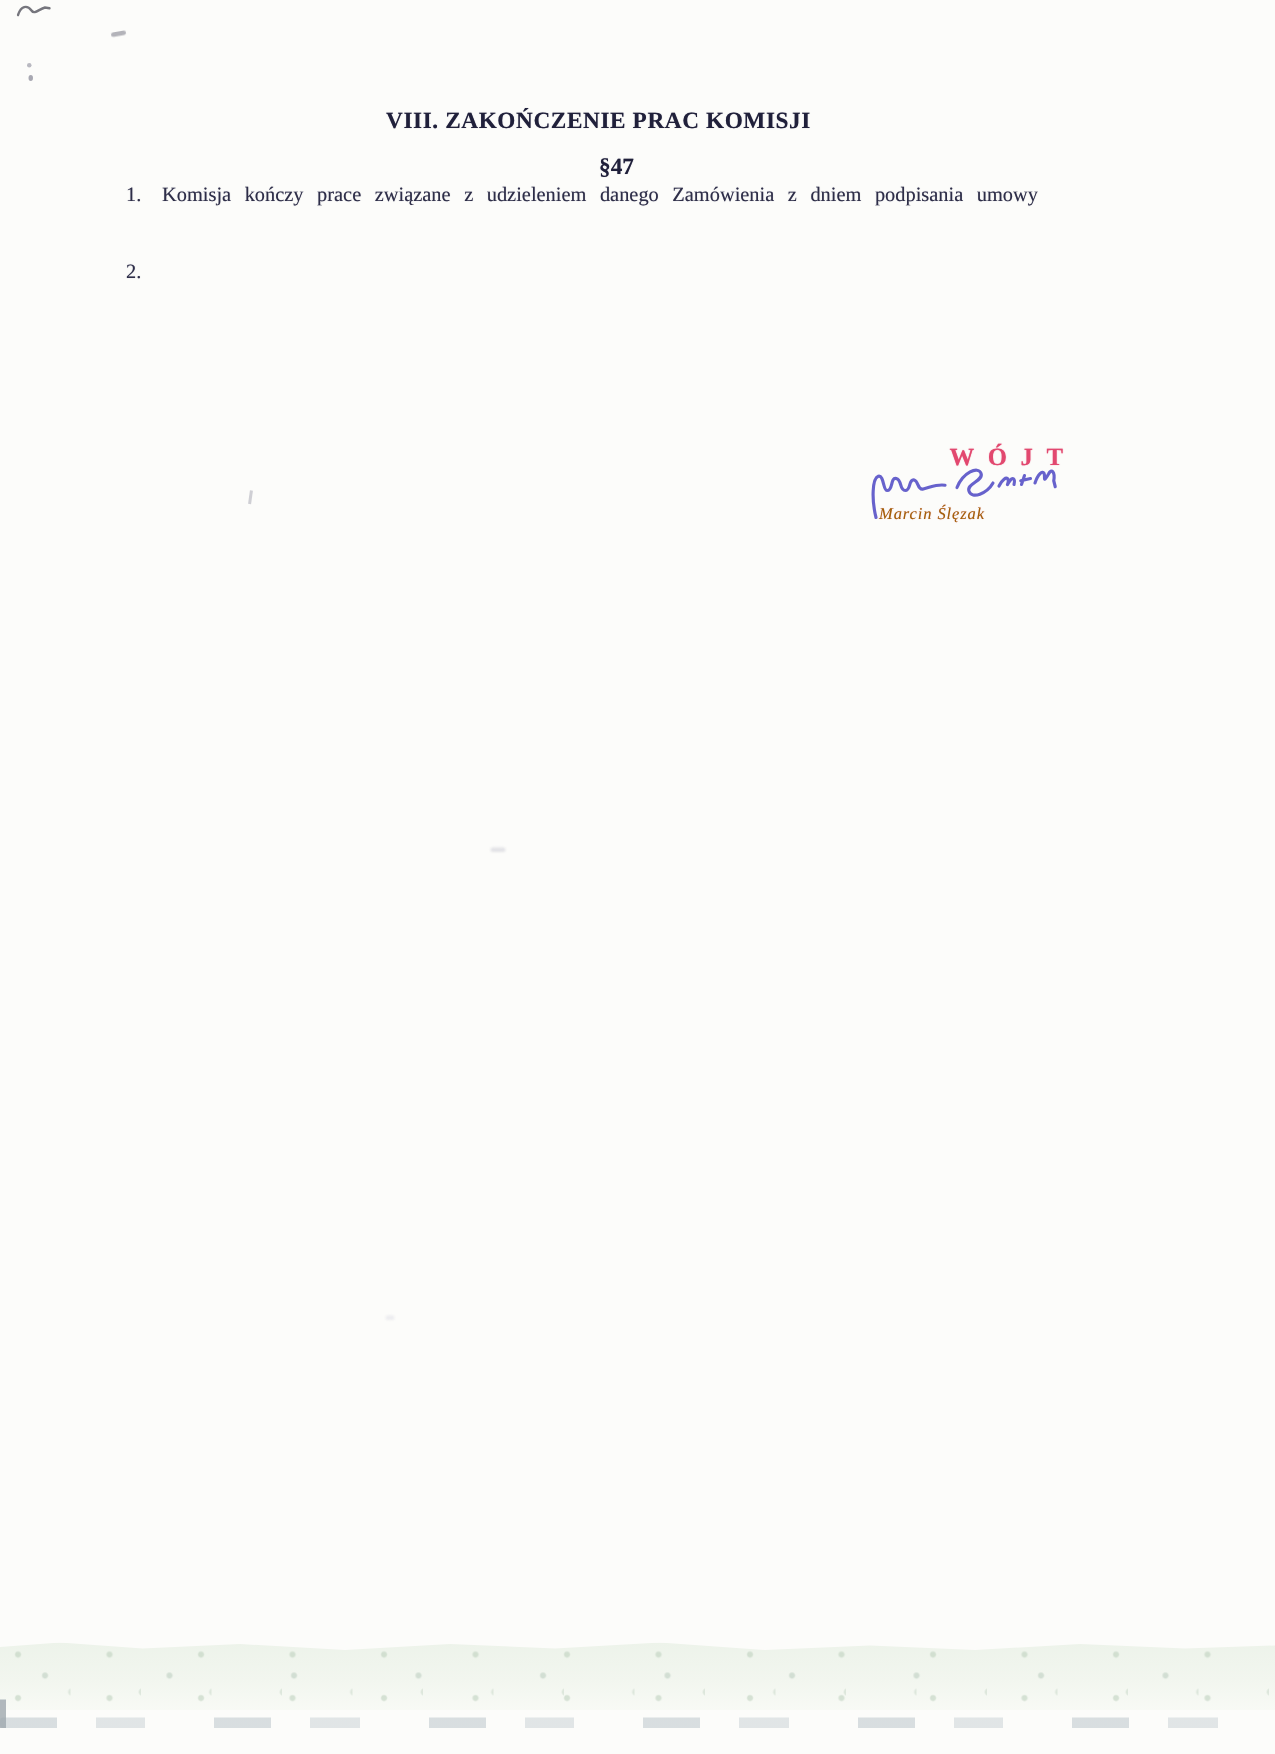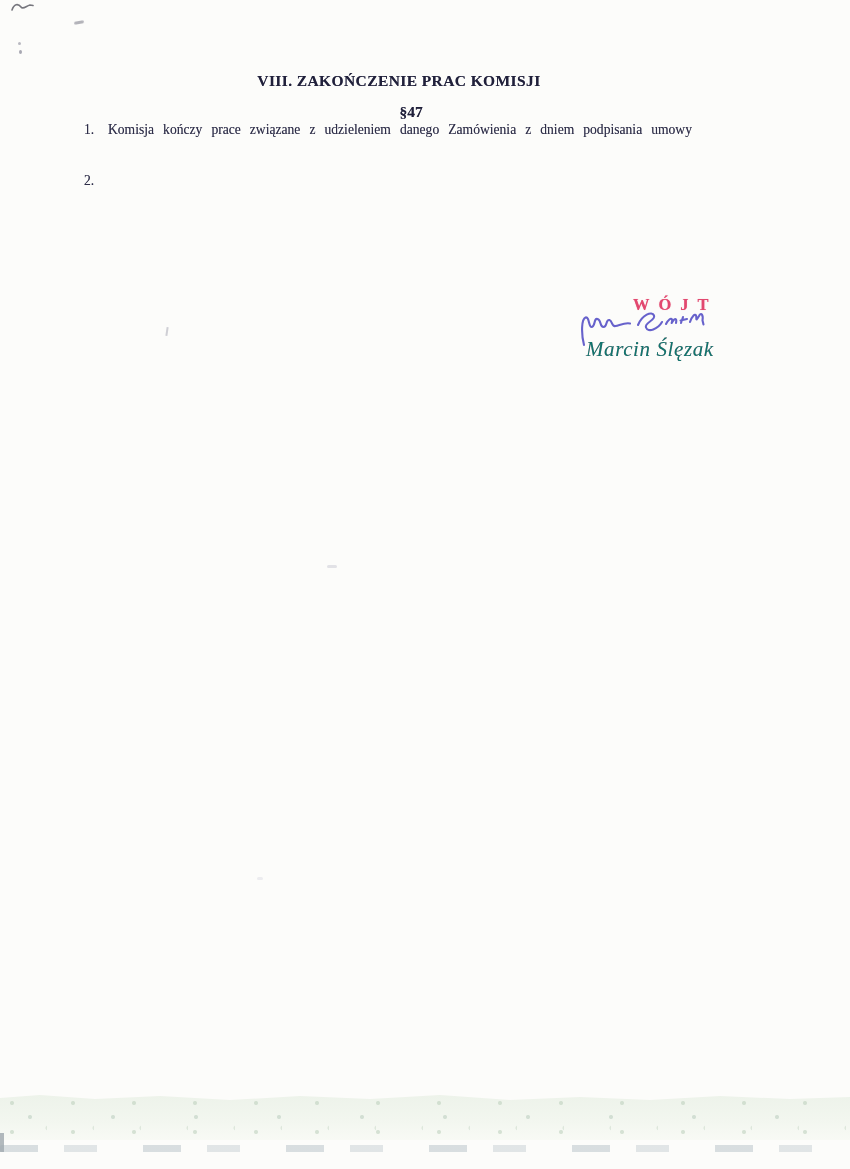--- a/index.html
+++ b/index.html
@@ -48,22 +48,22 @@
   .stamp-office {
     position: absolute; left: 601px; top: 295px;
     font-size: 16.5px; font-weight: bold; letter-spacing: 9px;
     color: #e2486f;
     text-shadow: 0 0 0.7px rgba(226,72,111,.65);
     margin-left: 32px;
   }
   .signature-svg { position: absolute; left: 577px; top: 306px; }
   .stamp-name {
     position: absolute; left: 586px; top: 337px;
-    font-style: italic; font-size: 21px; letter-spacing: 0.6px;
-    color: #0f766e;
+    font-style: italic; font-size: 11px; letter-spacing: 0.6px;
+    color: #a16207;
     text-shadow: 0 0 0.6px rgba(224,66,106,.55);
   }
 
   
   .speck { position: absolute; border-radius: 50%; }
   .squiggle-svg { position: absolute; left: 11px; top: 2px; }
   .smudge-dash {
     position: absolute; left: 74px; top: 21px; width: 10px; height: 3px;
     background: #9b9ba4; border-radius: 2px; transform: rotate(-10deg);
     opacity: .75; filter: blur(.4px);

